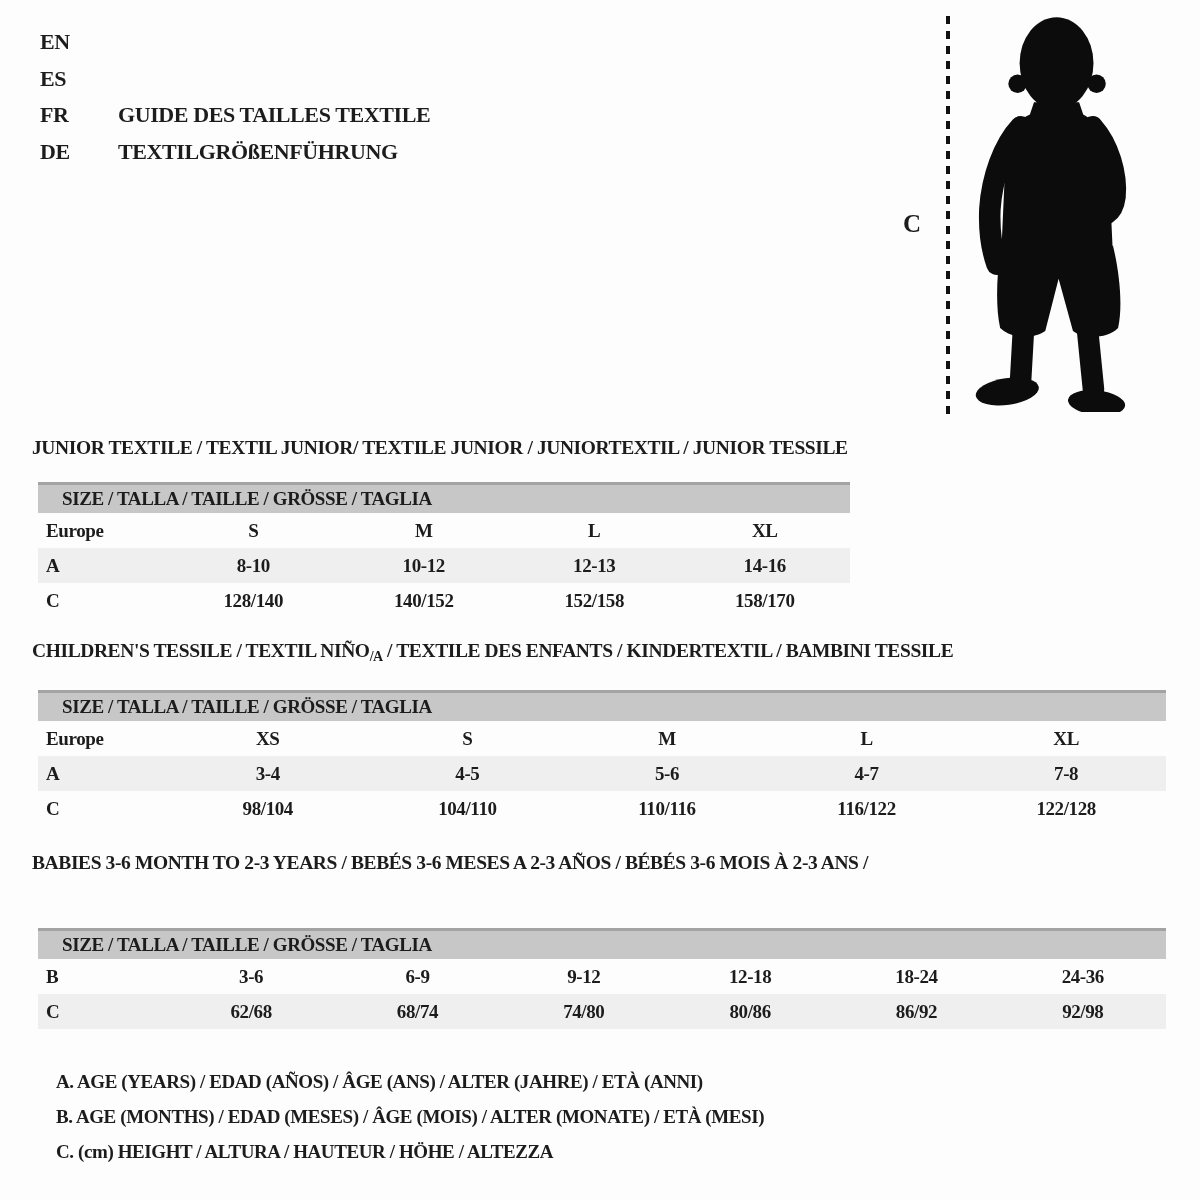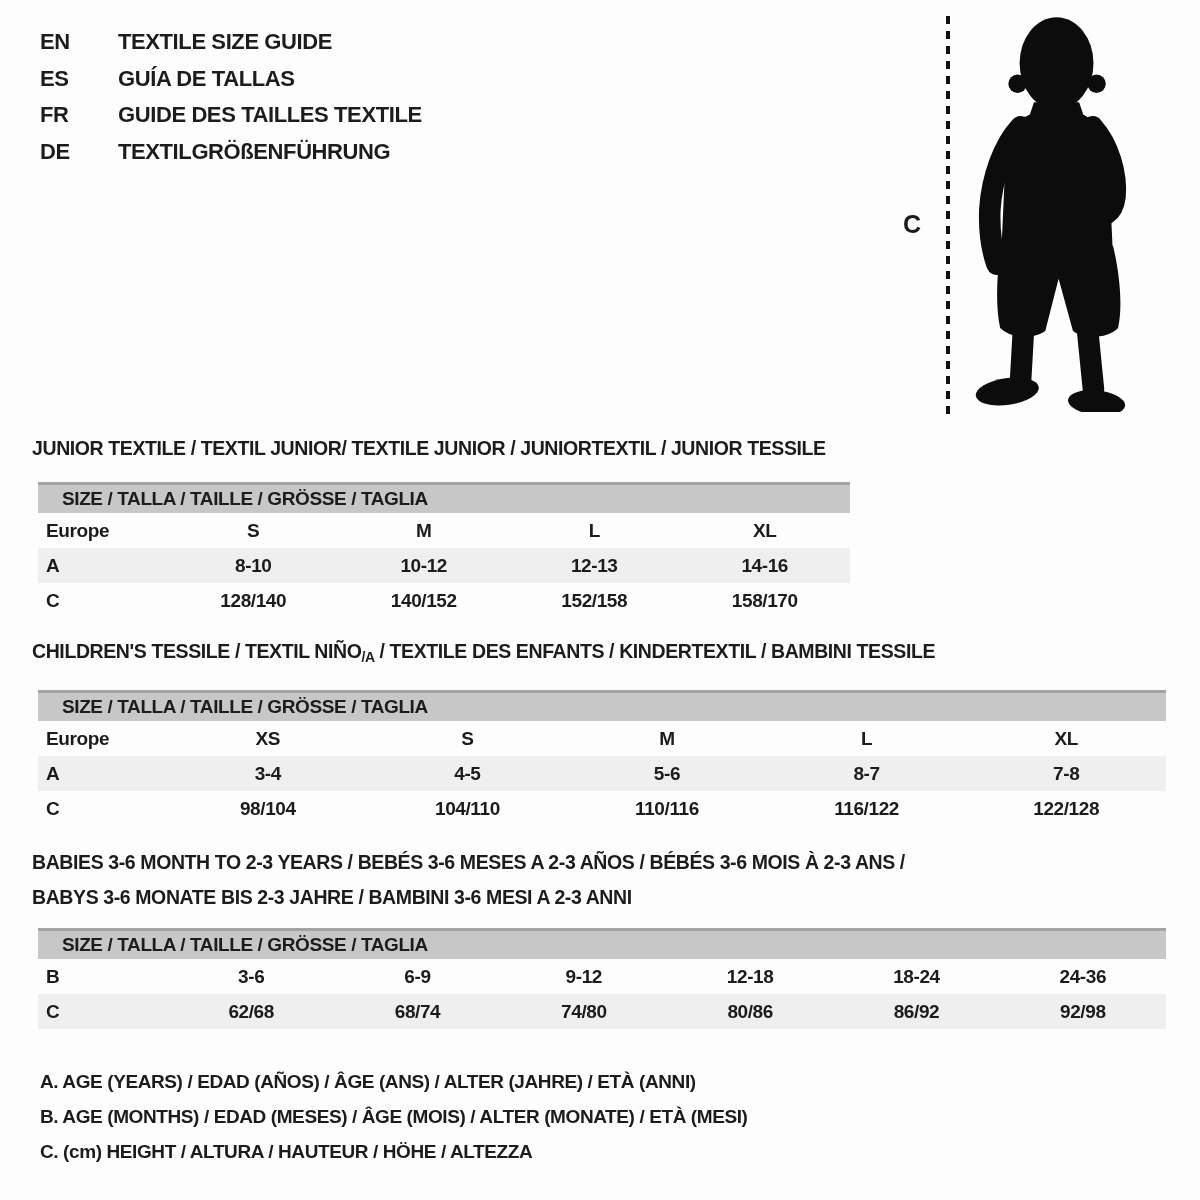--- a/index.html
+++ b/index.html
@@ -1,19 +1,19 @@
 <!DOCTYPE html>
 <html><head>
 <meta charset="utf-8">
 <style>
   html,body { margin:0; padding:0; background:#ffffff; }
   .canvas {
     position:relative; width:1200px; height:1200px;
     background:var(--bg,#fdfdfd);
-    font-family:Liberation Sans, sans-serif;
+    font-family:Liberation Serif, serif;
     font-weight:bold;
     color:var(--ink,#1c1c1c);
     letter-spacing:-0.4px;
     overflow:hidden;
   }
 
   
   .lang-block { position:absolute; top:24px; left:40px; }
   .lang-row { display:flex; font-size:22px; line-height:36.5px; white-space:nowrap; }
   .lang-code { width:78px; flex:0 0 78px; }
@@ -42,36 +42,34 @@
     border-top:3px solid var(--band-edge,#a3a3a3);
     display:flex; align-items:center;
     padding-left:24px; font-size:19px;
   }
   .trow { display:flex; height:35px; align-items:center; font-size:19px; }
   .trow.shaded { background:var(--shade,#efefef); }
   .tcell { flex:1; text-align:center; white-space:nowrap; }
   .tcell.label { flex:0 0 130px; text-align:left; padding-left:8px; box-sizing:border-box; }
 
   
-  .notes-block { position:absolute; left:40px; top:1064px; font-size:19px; line-height:35px; }
+  .notes-block { position:absolute; left:56px; top:1064px; font-size:19px; line-height:35px; }
   .note-line { white-space:nowrap; }
 </style>
 </head>
 <body>
 
 <div class="canvas" style="--bg: #fdfdfd; --ink: #1c1c1c; --band: #c7c7c7; --band-edge: #a3a3a3; --shade: #efefef; --silhouette: #0c0c0c;">
 
   <div class="lang-block">
     <div class="lang-row">
       <span class="lang-code">EN</span>
-      <span class="lang-title">TEXTILE SIZE GUIDE</span>
     </div>
     <div class="lang-row">
       <span class="lang-code">ES</span>
-      <span class="lang-title">GUÍA DE TALLAS</span>
     </div>
     <div class="lang-row">
       <span class="lang-code">FR</span>
       <span class="lang-title">GUIDE DES TAILLES TEXTILE</span>
     </div>
     <div class="lang-row">
       <span class="lang-code">DE</span>
       <span class="lang-title">TEXTILGRÖßENFÜHRUNG</span>
     </div>
   </div>
@@ -141,37 +139,36 @@
           <div class="tcell">S</div>
           <div class="tcell">M</div>
           <div class="tcell">L</div>
           <div class="tcell">XL</div>
         </div>
         <div class="trow shaded">
           <div class="tcell label">A</div>
           <div class="tcell">3-4</div>
           <div class="tcell">4-5</div>
           <div class="tcell">5-6</div>
-          <div class="tcell">8-7</div>
+          <div class="tcell">4-7</div>
           <div class="tcell">7-8</div>
         </div>
         <div class="trow">
           <div class="tcell label">C</div>
           <div class="tcell">98/104</div>
           <div class="tcell">104/110</div>
           <div class="tcell">110/116</div>
           <div class="tcell">116/122</div>
           <div class="tcell">122/128</div>
         </div>
       </div>
   </div>
 
   <div class="section-heading heading-babies">
     <div>BABIES 3-6 MONTH TO 2-3 YEARS / BEBÉS 3-6 MESES A 2-3 AÑOS / BÉBÉS 3-6 MOIS À 2-3 ANS /</div>
-    <div>BABYS 3-6 MONATE BIS 2-3 JAHRE / BAMBINI 3-6 MESI A 2-3 ANNI</div>
   </div>
   <div class="size-table table-babies">
     <div class="tband">SIZE / TALLA / TAILLE / GRÖSSE / TAGLIA</div>
     <div>
         <div class="trow">
           <div class="tcell label">B</div>
           <div class="tcell">3-6</div>
           <div class="tcell">6-9</div>
           <div class="tcell">9-12</div>
           <div class="tcell">12-18</div>

